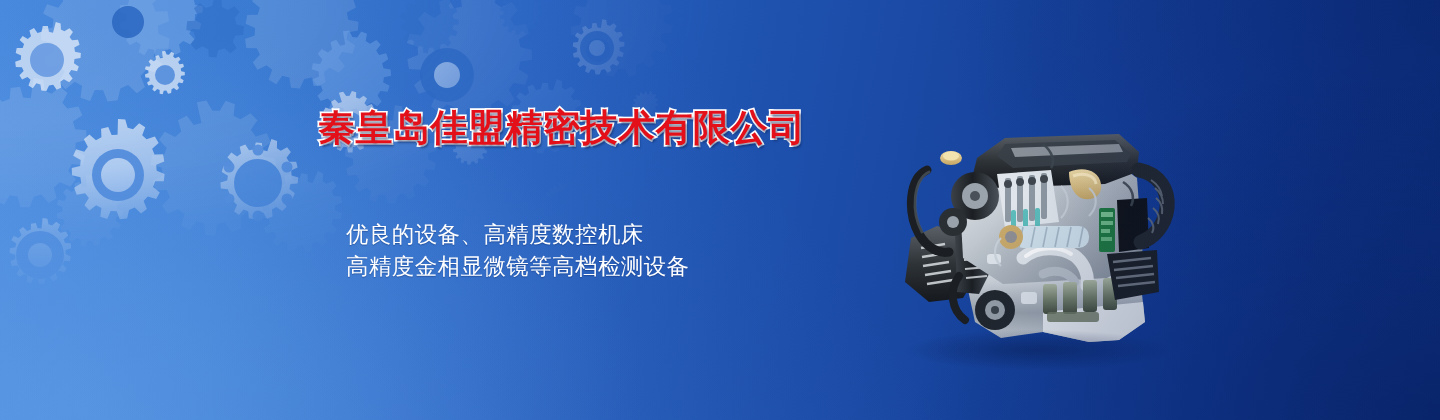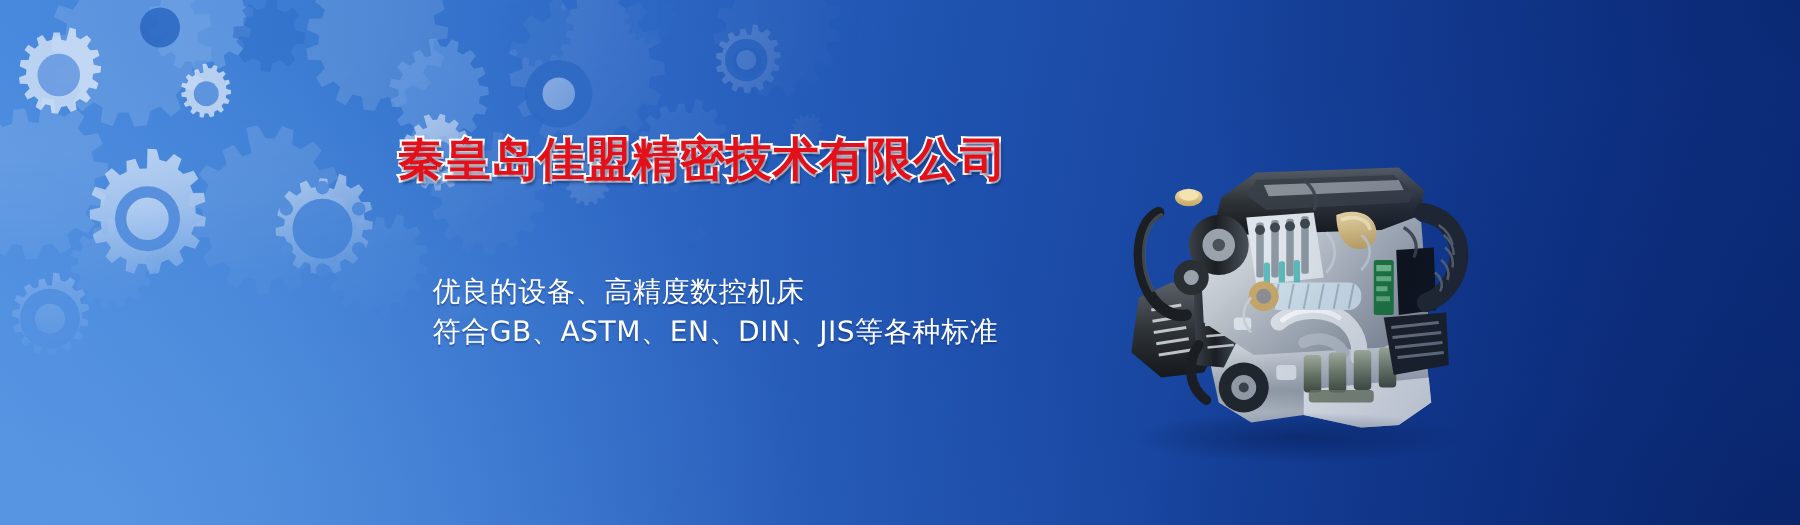--- a/index.html
+++ b/index.html
@@ -449,16 +449,16 @@
     </svg>
   </div>
   <div id="engine-shadow"></div>
 
   <div id="vignette"></div>
 
   <div id="title">秦皇岛佳盟精密技术有限公司</div>
 
   <div id="features">
     <div class="feature-line">优良的设备、高精度数控机床</div>
-    <div class="feature-line">符合GB、ASTM、EN、DIN、JIS等各种标准</div>
+    <div class="feature-line">高精度金相显微镜等高档检测设备</div>
   </div>
 
 </div>
 
 </body></html>

